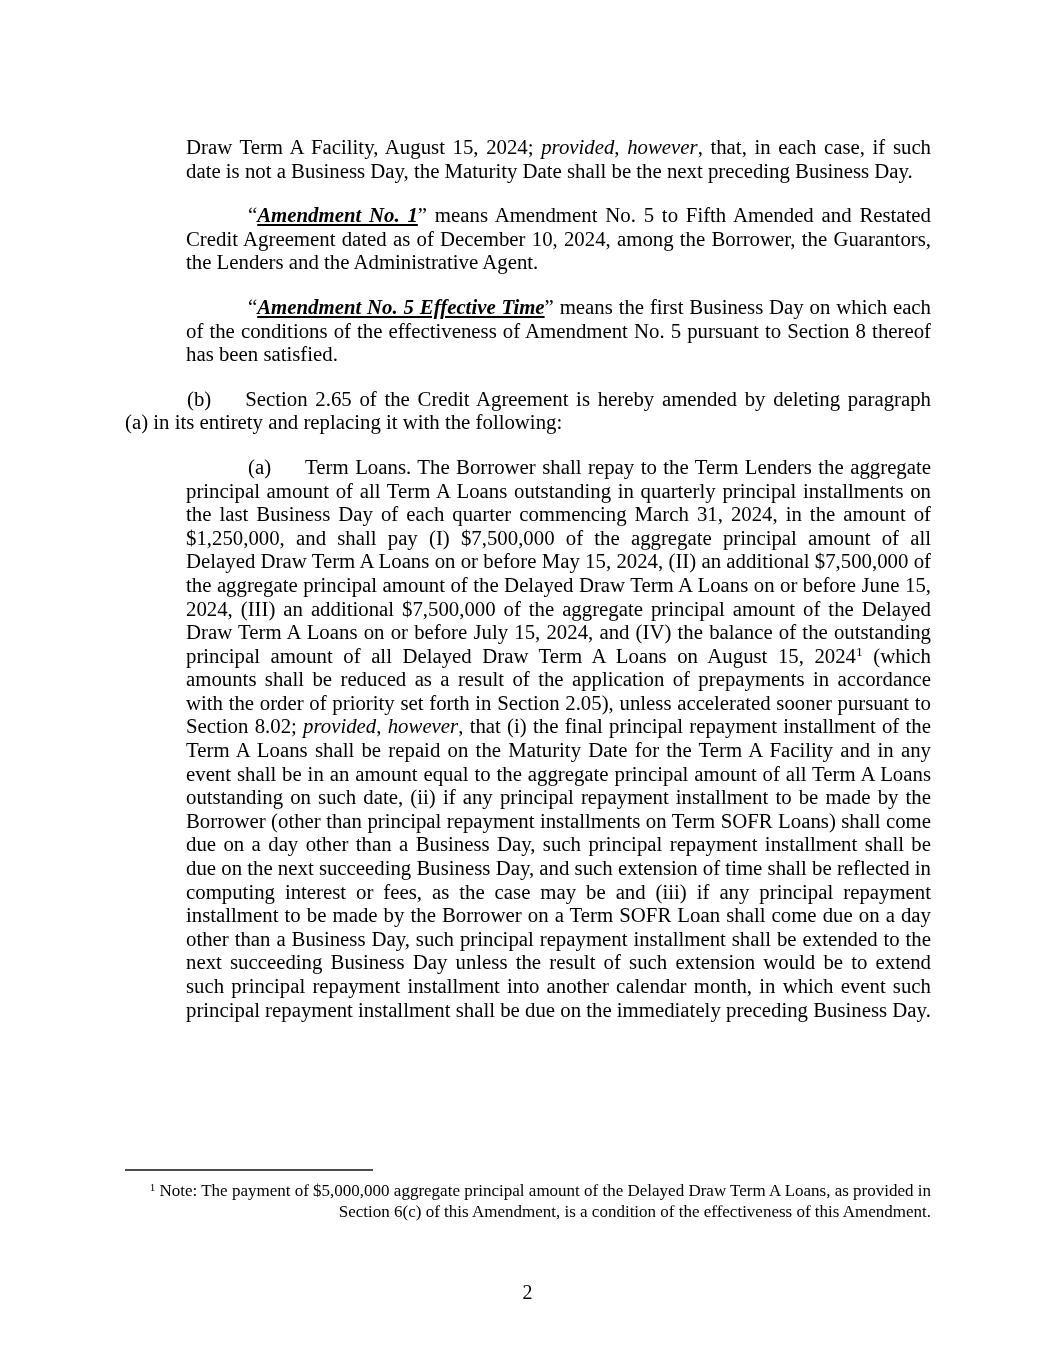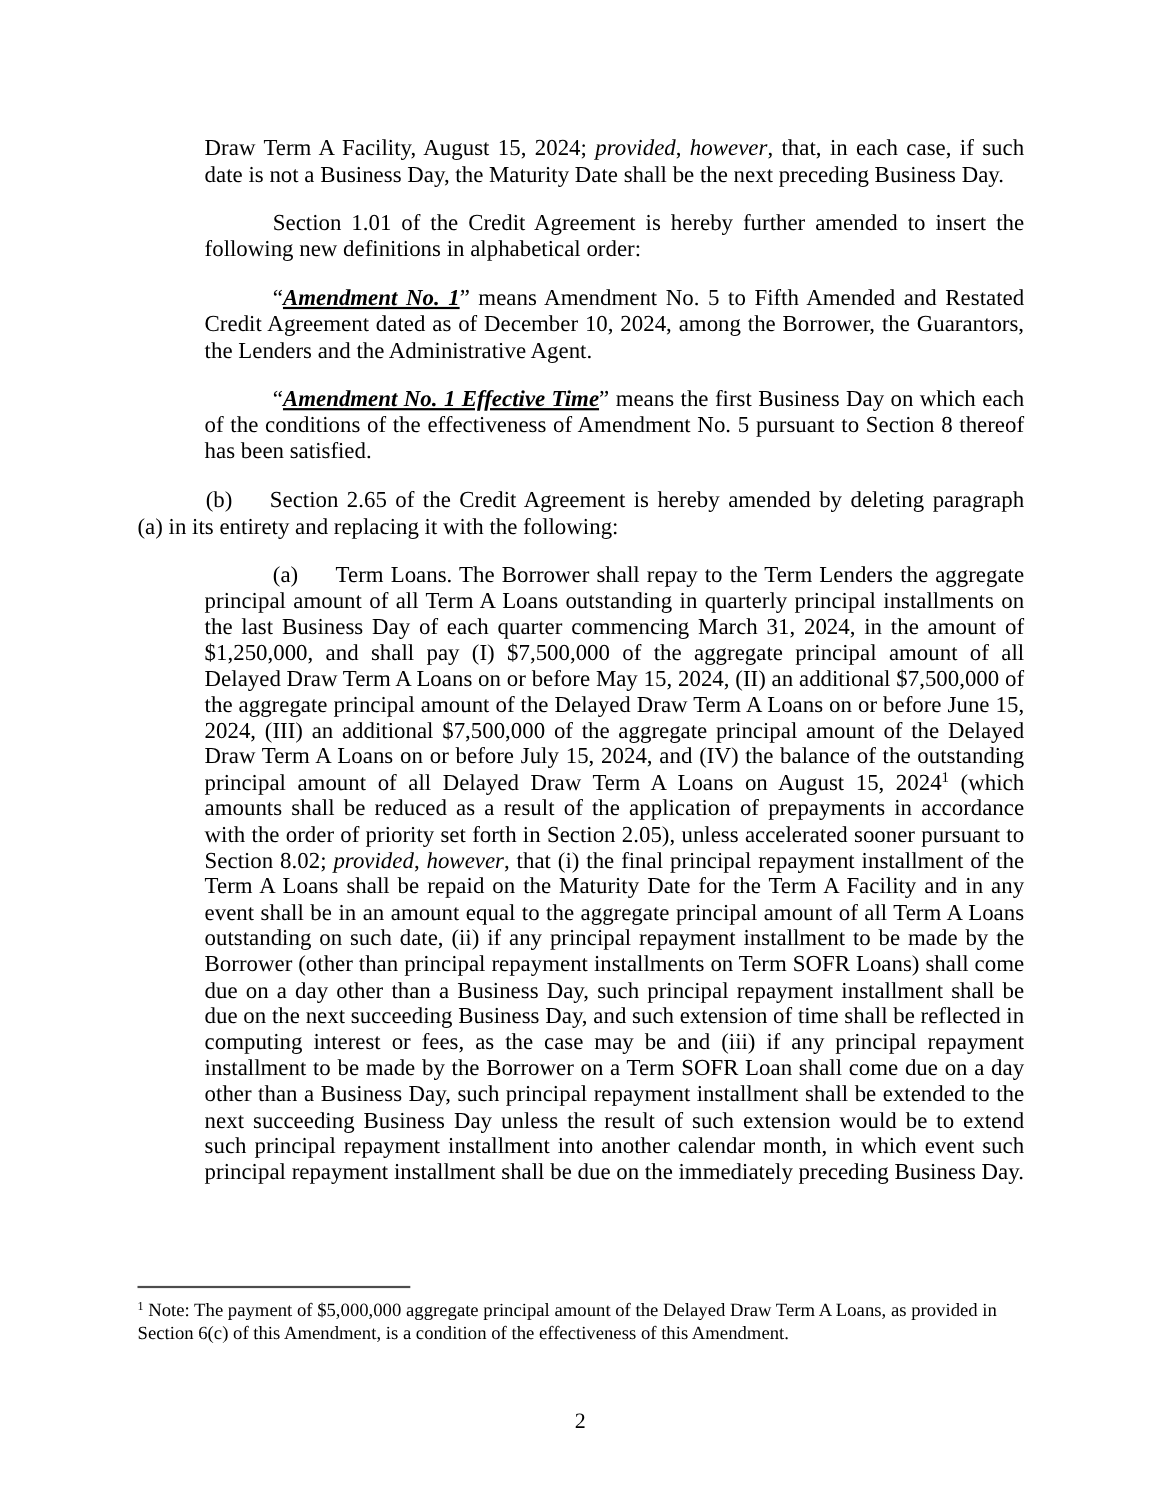--- a/index.html
+++ b/index.html
@@ -18,21 +18,21 @@
     left: 125px;
     top: 123px;
     width: 806px;
   }
   .para {
     font-size: 20.8px;
     line-height: 23.6px;
     text-align: justify;
     margin: 0 0 21px 0;
   }
-  .para.block { margin-left: 61px; }
+  .para.block { margin-left: 61px; margin-top: 12px; }
   .para.indent { text-indent: 62px; }
   .it  { font-style: italic; }
   .biu { font-weight: bold; font-style: italic; text-decoration: underline; }
   .ul  { }
   .sup { font-size: 13.5px; vertical-align: 7px; line-height: 0; }
   .tab { display: inline-block; width: 34px; }
   .footnote-area {
     position: absolute;
     left: 125px;
     top: 1169px;
@@ -40,43 +40,42 @@
   }
   .fn-sep {
     width: 248px;
     height: 0;
     border-top: 2px solid #4d4d4d;
     margin-bottom: 9px;
   }
   .fn-text {
     font-size: 17px;
     line-height: 21px;
-    text-align: left;
+    text-align: right;
   }
   .fn-text .sup { font-size: 11px; vertical-align: 5px; }
   .page-number {
     position: absolute;
     left: 0;
     top: 1281px;
     width: 1055px;
     text-align: center;
     font-size: 20px;
     line-height: 23px;
   }
 </style>
 </head>
 <body>
 
 <div class="page">
 
   <div class="content">
       <div class="para block"><span>Draw Term A Facility, August 15, 2024; </span><span class="it">provided</span><span>, </span><span class="it">however</span><span>, that, in each case, if such date is not a Business Day, the Maturity Date shall be the next preceding Business Day.</span></div>
-      <div class="para block indent"><span>Section 1.01 of the Credit Agreement is hereby further amended to insert the following new definitions in alphabetical order:</span></div>
       <div class="para block indent"><span>“</span><span class="biu">Amendment No. 1</span><span>” means Amendment No. 5 to Fifth Amended and Restated Credit Agreement dated as of December 10, 2024, among the Borrower, the Guarantors, the Lenders and the Administrative Agent.</span></div>
-      <div class="para block indent"><span>“</span><span class="biu">Amendment No. 1 Effective Time</span><span>” means the first Business Day on which each of the conditions of the effectiveness of Amendment No. 5 pursuant to Section 8 thereof has been satisfied.</span></div>
+      <div class="para block indent"><span>“</span><span class="biu">Amendment No. 5 Effective Time</span><span>” means the first Business Day on which each of the conditions of the effectiveness of Amendment No. 5 pursuant to Section 8 thereof has been satisfied.</span></div>
       <div class="para indent"><span>(b)</span><span class="tab"></span><span>Section 2.65 of the Credit Agreement is hereby amended by deleting paragraph (a) in its entirety and replacing it with the following:</span></div>
       <div class="para block indent"><span>(a)</span><span class="tab"></span><span class="ul">Term Loans</span><span>. The Borrower shall repay to the Term Lenders the aggregate principal amount of all Term A Loans outstanding in quarterly principal installments on the last Business Day of each quarter commencing March 31, 2024, in the amount of $1,250,000, and shall pay (I) $7,500,000 of the aggregate principal amount of all Delayed Draw Term A Loans on or before May 15, 2024, (II) an additional $7,500,000 of the aggregate principal amount of the Delayed Draw Term A Loans on or before June 15, 2024, (III) an additional $7,500,000 of the aggregate principal amount of the Delayed Draw Term A Loans on or before July 15, 2024, and (IV) the balance of the outstanding principal amount of all Delayed Draw Term A Loans on August 15, 2024</span><span class="sup">1</span><span> (which amounts shall be reduced as a result of the application of prepayments in accordance with the order of priority set forth in </span><span class="ul">Section 2.05</span><span>), unless accelerated sooner pursuant to </span><span class="ul">Section 8.02</span><span>; </span><span class="it">provided</span><span>, </span><span class="it">however</span><span>, that (i) the final principal repayment installment of the Term A Loans shall be repaid on the Maturity Date for the Term A Facility and in any event shall be in an amount equal to the aggregate principal amount of all Term A Loans outstanding on such date, (ii) if any principal repayment installment to be made by the Borrower (other than principal repayment installments on Term SOFR Loans) shall come due on a day other than a Business Day, such principal repayment installment shall be due on the next succeeding Business Day, and such extension of time shall be reflected in computing interest or fees, as the case may be and (iii) if any principal repayment installment to be made by the Borrower on a Term SOFR Loan shall come due on a day other than a Business Day, such principal repayment installment shall be extended to the next succeeding Business Day unless the result of such extension would be to extend such principal repayment installment into another calendar month, in which event such principal repayment installment shall be due on the immediately preceding Business Day.</span></div>
     </div>
 
   <div class="footnote-area">
     <div class="fn-sep"></div>
     <div class="fn-text"><span class="sup">1</span><span> Note: The payment of $5,000,000 aggregate principal amount of the Delayed Draw Term A Loans, as provided in Section 6(c) of this Amendment, is a condition of the effectiveness of this Amendment.</span></div>
   </div>
 
   <div class="page-number">2</div>

